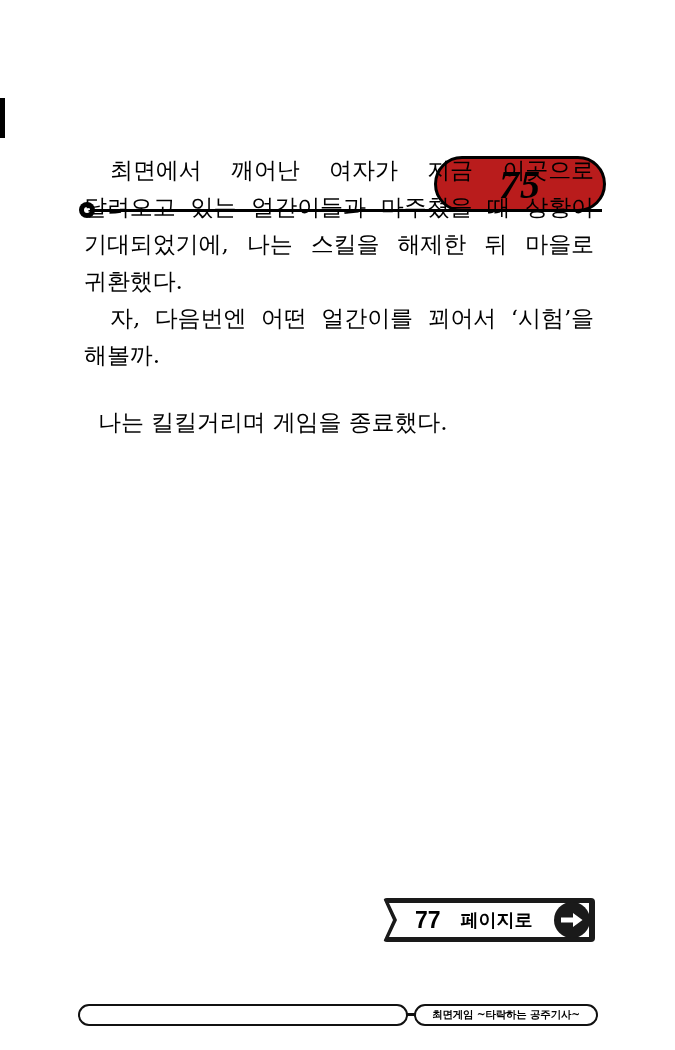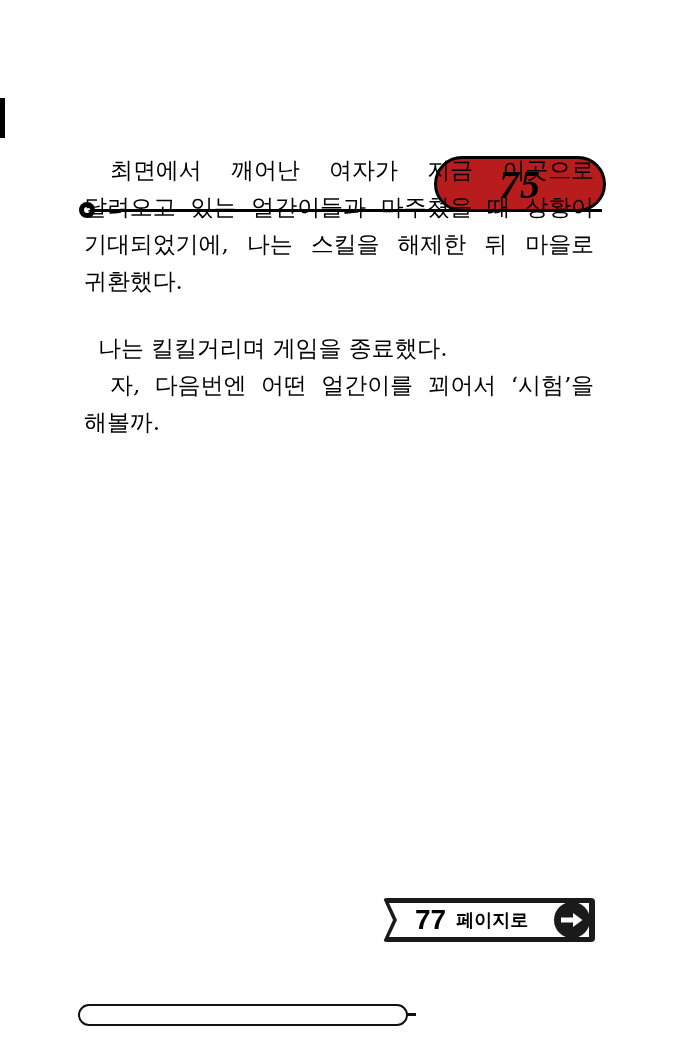--- a/index.html
+++ b/index.html
@@ -125,29 +125,29 @@
     width: 200px;
     height: 34px;
     background: #ffffff;
     clip-path: polygon(0 0, 100% 0, 100% 100%, 0 100%, 8px 50%);
     display: flex;
     align-items: center;
   }
   .goto-num {
     font-family: "Liberation Sans", sans-serif;
     font-weight: bold;
-    font-size: 28px;
+    font-size: 23px;
     margin-left: 26px;
     letter-spacing: 0px;
   }
   .goto-label {
     font-family: "DejaVu Sans", "Liberation Sans", sans-serif;
     font-weight: bold;
     font-size: 18px;
-    margin-left: 10px;
+    margin-left: 20px;
   }
   .goto-arrow-circle {
     position: absolute;
     right: 5px;
     top: 4px;
     width: 36px;
     height: 36px;
     border-radius: 50%;
     background: #1a1a1a;
     display: flex;
@@ -225,33 +225,36 @@
 <div class="page-header">
   <div class="header-rule"></div>
   <div class="header-dot"></div>
   <div class="page-num-badge">
     <div class="num">75</div>
   </div>
 </div>
 
 <div class="body-text">
   <p class="para">최면에서 깨어난 여자가 지금 이곳으로 달려오고 있는 얼간이들과 마주쳤을 때 상황이 기대되었기에, 나는 스킬을 해제한 뒤 마을로 귀환했다.</p>
+  <p class="para">자, 다음번엔 어떤 얼간이를 꾀어서 ‘시험’을 해볼까.</p>
   <p class="para spaced">나는 킬킬거리며 게임을 종료했다.</p>
-  <p class="para">자, 다음번엔 어떤 얼간이를 꾀어서 ‘시험’을 해볼까.</p>
 </div>
 
 <div class="goto-box">
   <div class="goto-plate"></div>
   <div class="goto-inner">
     <span class="goto-num">77</span>
     <span class="goto-label">페이지로</span>
   </div>
   <div class="goto-arrow-circle">
     <svg width="22" height="16" viewBox="0 0 22 16" aria-hidden="true">
       <path d="M0 5.4 h12 V1 L21.5 8 L12 15 V10.6 H0 Z" fill="#ffffff"></path>
     </svg>
   </div>
 </div>
 
 <div class="footer">
   <div class="footer-left-bar"></div>
   <div class="footer-connector"></div>
+  <div class="footer-right-bar">
+    <span class="footer-title">최면게임 ~타락하는 공주기사~</span>
+  </div>
 </div>
 
 </body></html>

